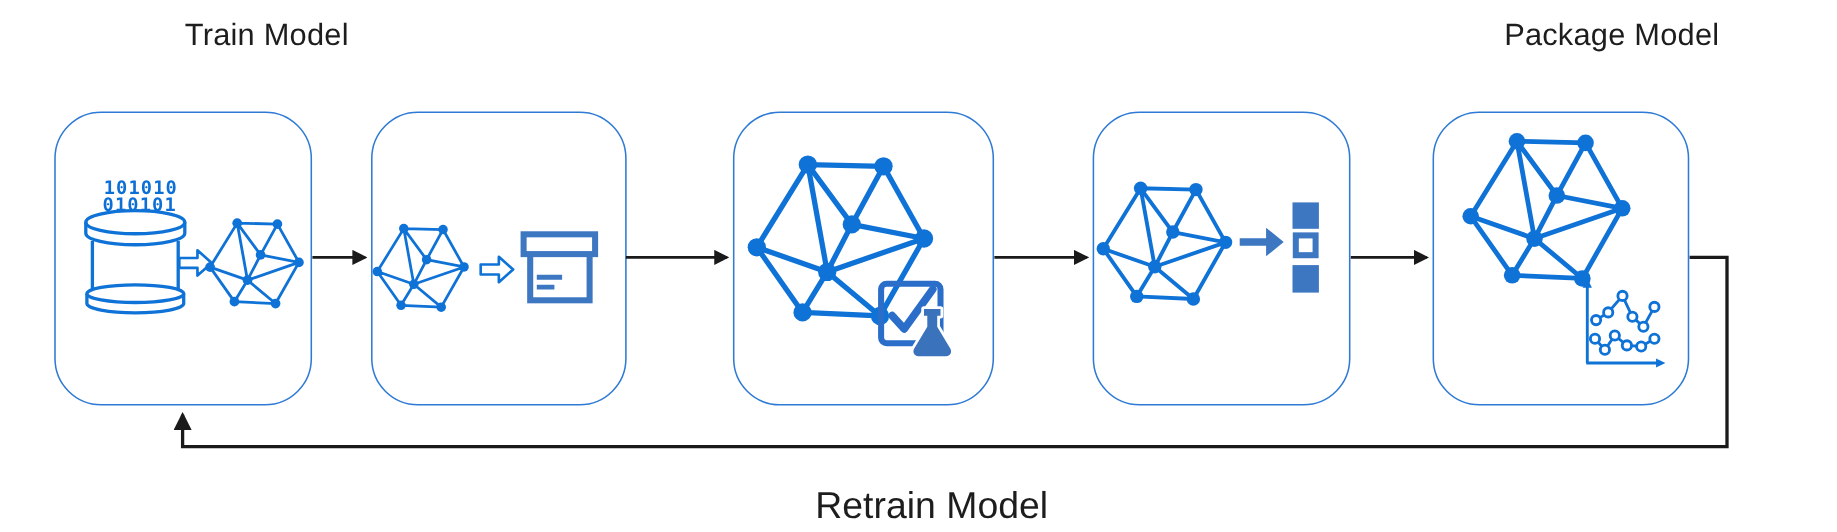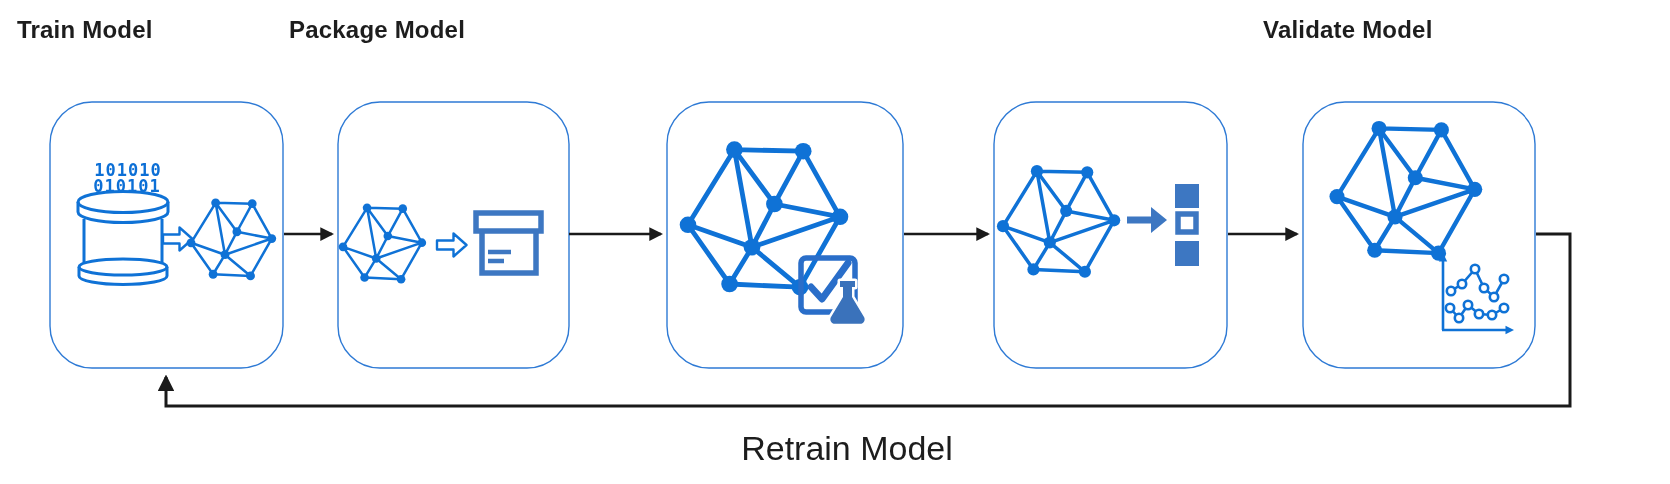--- a/index.html
+++ b/index.html
@@ -7,50 +7,49 @@
     position:relative;
     width:1670px;height:484px;
     background:#ffffff;
     font-family:"Liberation Sans", sans-serif;
     overflow:hidden;
   }
   .stage-title{
     position:absolute;
     top:16px;
     width:300px;
-    text-align:left;
-    font-size:24px;
-    font-weight:700;
+    text-align:right;
+    font-size:28px;
+    font-weight:400;
     color:#1d1d1d;
     letter-spacing:.2px;
     white-space:nowrap;
   }
   .retrain-title{
     position:absolute;
-    top:429px;left:687px;width:320px;
+    top:441px;left:687px;width:320px;
     text-align:center;
     font-size:34px;font-weight:300;color:#1d1d1d;white-space:nowrap;
   }
   .t1{left:17px}.t2{left:289px}.t3{left:625px}.t4{left:927px}.t5{left:1263px}
   svg.scene{position:absolute;left:0;top:0;}
   .card{fill:#ffffff;stroke:#2e7ad5;stroke-width:1.4;}
   .flow{stroke:#1a1a1a;stroke-width:2.5;fill:none;}
   .loop{stroke:#1a1a1a;stroke-width:3;fill:none;}
   .net{stroke:#0f72d6;fill:none;stroke-width:3;stroke-linecap:round;stroke-linejoin:round;}
   .netdot{fill:#0f72d6;stroke:none;}
   .binary{font-family:"DejaVu Sans Mono", monospace;font-weight:bold;font-size:17px;fill:#0c6fd6;letter-spacing:1px;}
 </style>
 </head>
 <body>
 
 <div class="canvas">
 
   <div class="stage-title t1">Train Model</div>
-  <div class="stage-title t2">Package Model</div>
-  <div class="stage-title t5">Validate Model</div>
+  <div class="stage-title t5">Package Model</div>
 
   <svg class="scene" width="1670" height="484" viewBox="0 0 1670 484">
     <defs>
       <marker id="ah" viewBox="0 0 10 10" refX="8.5" refY="5" markerWidth="5.5" markerHeight="5.5" orient="auto-start-reverse">
         <path d="M0,0 L10,5 L0,10 z" fill="#1a1a1a"></path>
       </marker>
       <g id="net-graph">
         <path d="M29,1 L72,2 L95,43 L70,87 L26,85 L0,48 Z
                  M29,1 L54,35 M72,2 L54,35 M29,1 L40,62 M54,35 L40,62
                  M95,43 L54,35 M95,43 L40,62 M0,48 L40,62 M26,85 L40,62 M70,87 L40,62" fill="none" stroke-linecap="round" stroke-linejoin="round"></path>

